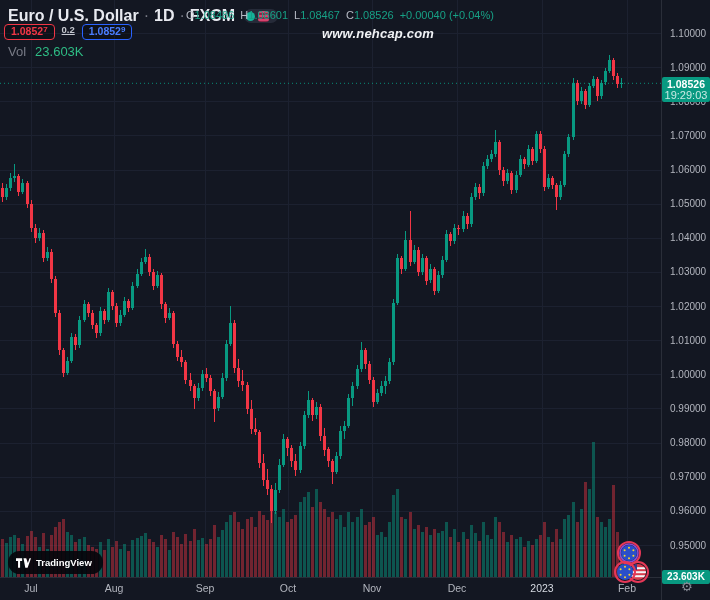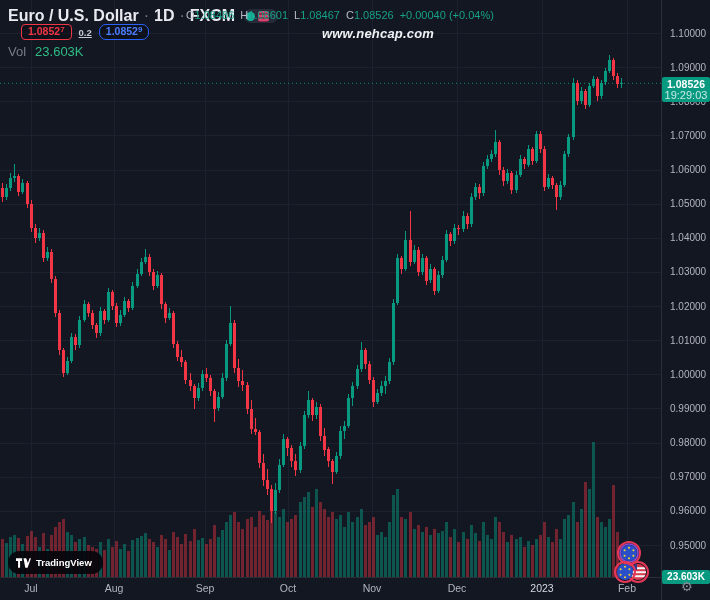--- a/index.html
+++ b/index.html
@@ -11,26 +11,26 @@
              font-size:16px;font-weight:700;color:#e8eaf0;}
   .title-dot{color:#787b86;font-weight:400;}
   .toggle-pill{width:30px;height:14px;border-radius:8px;background:#262b39;
                display:flex;align-items:center;gap:3px;padding:0 2px;margin:0 4px;}
   .toggle-dot{width:9px;height:9px;border-radius:50%;background:#14b39a;}
   .toggle-sq{width:11px;height:11px;border-radius:3px;background:#d6446f;
              background-image:repeating-linear-gradient(180deg,transparent 0 2.5px,#8f2547 2.5px 4px);}
   .ohlc-row{left:186px;top:9px;font-size:11px;color:#b7bbc5;display:flex;gap:6px;}
   .ohlc-row .lab{color:#b7bbc5;}
   .ohlc-row .val{color:#17a085;}
-  .quote-row{left:21px;top:24px;display:flex;align-items:center;gap:5px;}
+  .quote-row{left:4px;top:24px;display:flex;align-items:flex-start;gap:5px;}
   .qbox{border:1px solid;border-radius:4px;padding:0 6px;height:14px;line-height:13px;
         font-size:10.5px;font-weight:700;background:rgba(0,0,0,0.25);}
   .qbox .sup{font-size:8px;position:relative;top:-3px;}
   .bid{border-color:#f23645;color:#f23645;}
-  .ask{border-color:#2962ff;color:#4a7dff;border-radius:7px;}
+  .ask{border-color:#2962ff;color:#4a7dff;}
   .spread{font-size:9.5px;color:#c7cad1;font-weight:700;margin:0 2px;text-decoration:underline;}
   .vol-row{left:8px;top:44px;font-size:13px;color:#787b86;}
   .vol-row .v{color:#2ebd85;margin-left:9px;}
   .watermark{left:322px;top:26px;font-size:13px;font-weight:600;color:#f0f2f5;letter-spacing:.2px;font-style:italic;}
   .price-badge{left:662px;top:77px;width:48px;background:#089981;border-radius:2px;
                text-align:center;padding:1px 0 2px;}
   .price-badge .p{font-size:10.5px;font-weight:700;color:#fff;line-height:12px;}
   .price-badge .cd{font-size:11px;color:rgba(255,255,255,.78);line-height:10px;text-align:center;}
   .volume-badge{left:662px;top:570px;width:48px;height:14px;line-height:14px;background:#089981;
                 border-radius:2px;text-align:center;font-size:10px;font-weight:700;color:#fff;}

